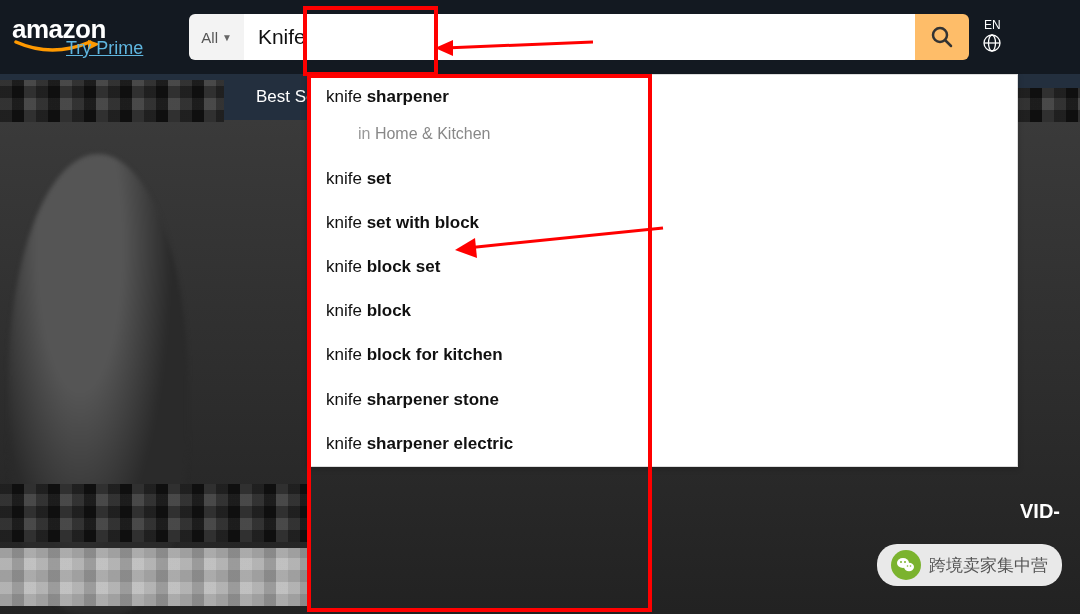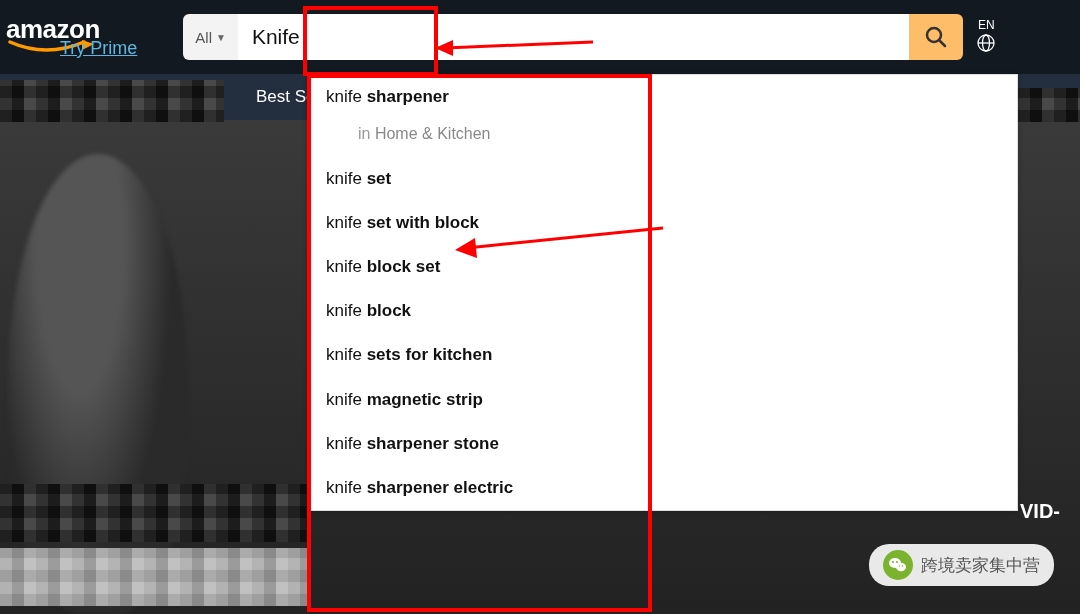--- a/index.html
+++ b/index.html
@@ -1,20 +1,20 @@
 <!DOCTYPE html>
 <html><head>
 <meta charset="utf-8">
 <style>
   html,body{margin:0;padding:0;font-family:"Amazon Ember","Helvetica Neue",Arial,sans-serif;background:#eaeaea;}
   .stage{position:relative;width:1080px;height:614px;overflow:hidden;background:#fff;}
 
   
   .nav{position:relative;height:74px;background:#131921;display:flex;align-items:center;padding:0 12px 0 6px;}
-  .logo-blk{display:flex;flex-direction:column;align-items:flex-start;}
+  .logo-blk{display:flex;flex-direction:column;align-items:flex-start;margin-left:6px;}
   .logo-text{color:#fff;font-weight:800;font-size:26px;letter-spacing:-0.5px;line-height:1;}
   .logo-arrow{margin-top:-2px;}
   .try-prime{color:#5fb6e0;text-decoration:underline;font-size:18px;margin-left:54px;margin-top:-18px;}
   .search-wrap{position:relative;flex:1;display:flex;height:46px;margin:0 14px 0 46px;max-width:780px;}
   .cat-sel{background:#f3f3f3;border:none;border-radius:6px 0 0 6px;padding:0 12px;display:flex;align-items:center;font-size:15px;color:#555;cursor:pointer;}
   .cat-sel .chev{margin-left:4px;font-size:10px;color:#666;}
   .search-input{flex:1;border:none;font-size:21px;padding:0 14px;color:#111;outline:none;}
   .search-btn{width:54px;border:none;border-radius:0 6px 6px 0;background:#febd69;display:flex;align-items:center;justify-content:center;cursor:pointer;}
   .lang-blk{color:#fff;text-align:center;font-size:12px;line-height:1.1;}
 
@@ -46,21 +46,21 @@
   .sugg-cat{padding:6px 18px 14px 50px;font-size:16px;color:#999;}
   .sugg-cat .in{color:#999;}
   .sugg-cat .cat{color:#888;}
 
   .red-box-sugg{position:absolute;left:307px;top:74px;width:345px;height:538px;border:4px solid #ff0000;pointer-events:none;box-sizing:border-box;}
 
   
   .arrow{position:absolute;pointer-events:none;}
 
   
-  .wechat{position:absolute;right:26px;bottom:28px;display:flex;align-items:center;background:rgba(255,255,255,.9);padding:6px 14px;border-radius:20px;}
+  .wechat{position:absolute;right:18px;bottom:28px;display:flex;align-items:center;background:rgba(255,255,255,.9);padding:6px 14px;border-radius:20px;}
   .wechat-ico{width:30px;height:30px;border-radius:50%;background:#7bb32e;display:flex;align-items:center;justify-content:center;color:#fff;font-size:16px;margin-right:8px;}
   .wechat-txt{font-size:17px;color:#555;}
 
   .vid-txt{position:absolute;right:20px;top:500px;color:#fff;font-size:20px;font-weight:700;}
 </style>
 </head>
 <body>
 
 <div class="stage">
 
@@ -114,22 +114,21 @@
   <div class="pix" style="left:0;top:484px;width:310px;height:58px;"></div>
   <div class="pix light" style="left:0;top:548px;width:310px;height:58px;"></div>
 
   <div class="sugg" id="sugg">
       <div class="sugg-item"><span class="pre">knife </span><span class="bold">sharpener</span></div>
       <div class="sugg-cat"><span class="in">in </span><span class="cat">Home &amp; Kitchen</span></div>
       <div class="sugg-item"><span class="pre">knife </span><span class="bold">set</span></div>
       <div class="sugg-item"><span class="pre">knife </span><span class="bold">set with block</span></div>
       <div class="sugg-item"><span class="pre">knife </span><span class="bold">block set</span></div>
       <div class="sugg-item"><span class="pre">knife </span><span class="bold">block</span></div>
-      <div class="sugg-item"><span class="pre">knife </span><span class="bold">sets for kitchen</span></div>
-      <div class="sugg-item"><span class="pre">knife </span><span class="bold">magnetic strip</span></div>
+      <div class="sugg-item"><span class="pre">knife </span><span class="bold">block for kitchen</span></div>
       <div class="sugg-item"><span class="pre">knife </span><span class="bold">sharpener stone</span></div>
       <div class="sugg-item"><span class="pre">knife </span><span class="bold">sharpener electric</span></div>
     </div>
 
   <div class="red-box-sugg"></div>
 
   <svg class="arrow" style="left:435px;top:34px;" width="160" height="30" viewBox="0 0 160 30">
     <line x1="158" y1="8" x2="10" y2="14" stroke="#ff0000" stroke-width="3"></line>
     <polygon points="0,14 18,6 18,22" fill="#ff0000"></polygon>
   </svg>

